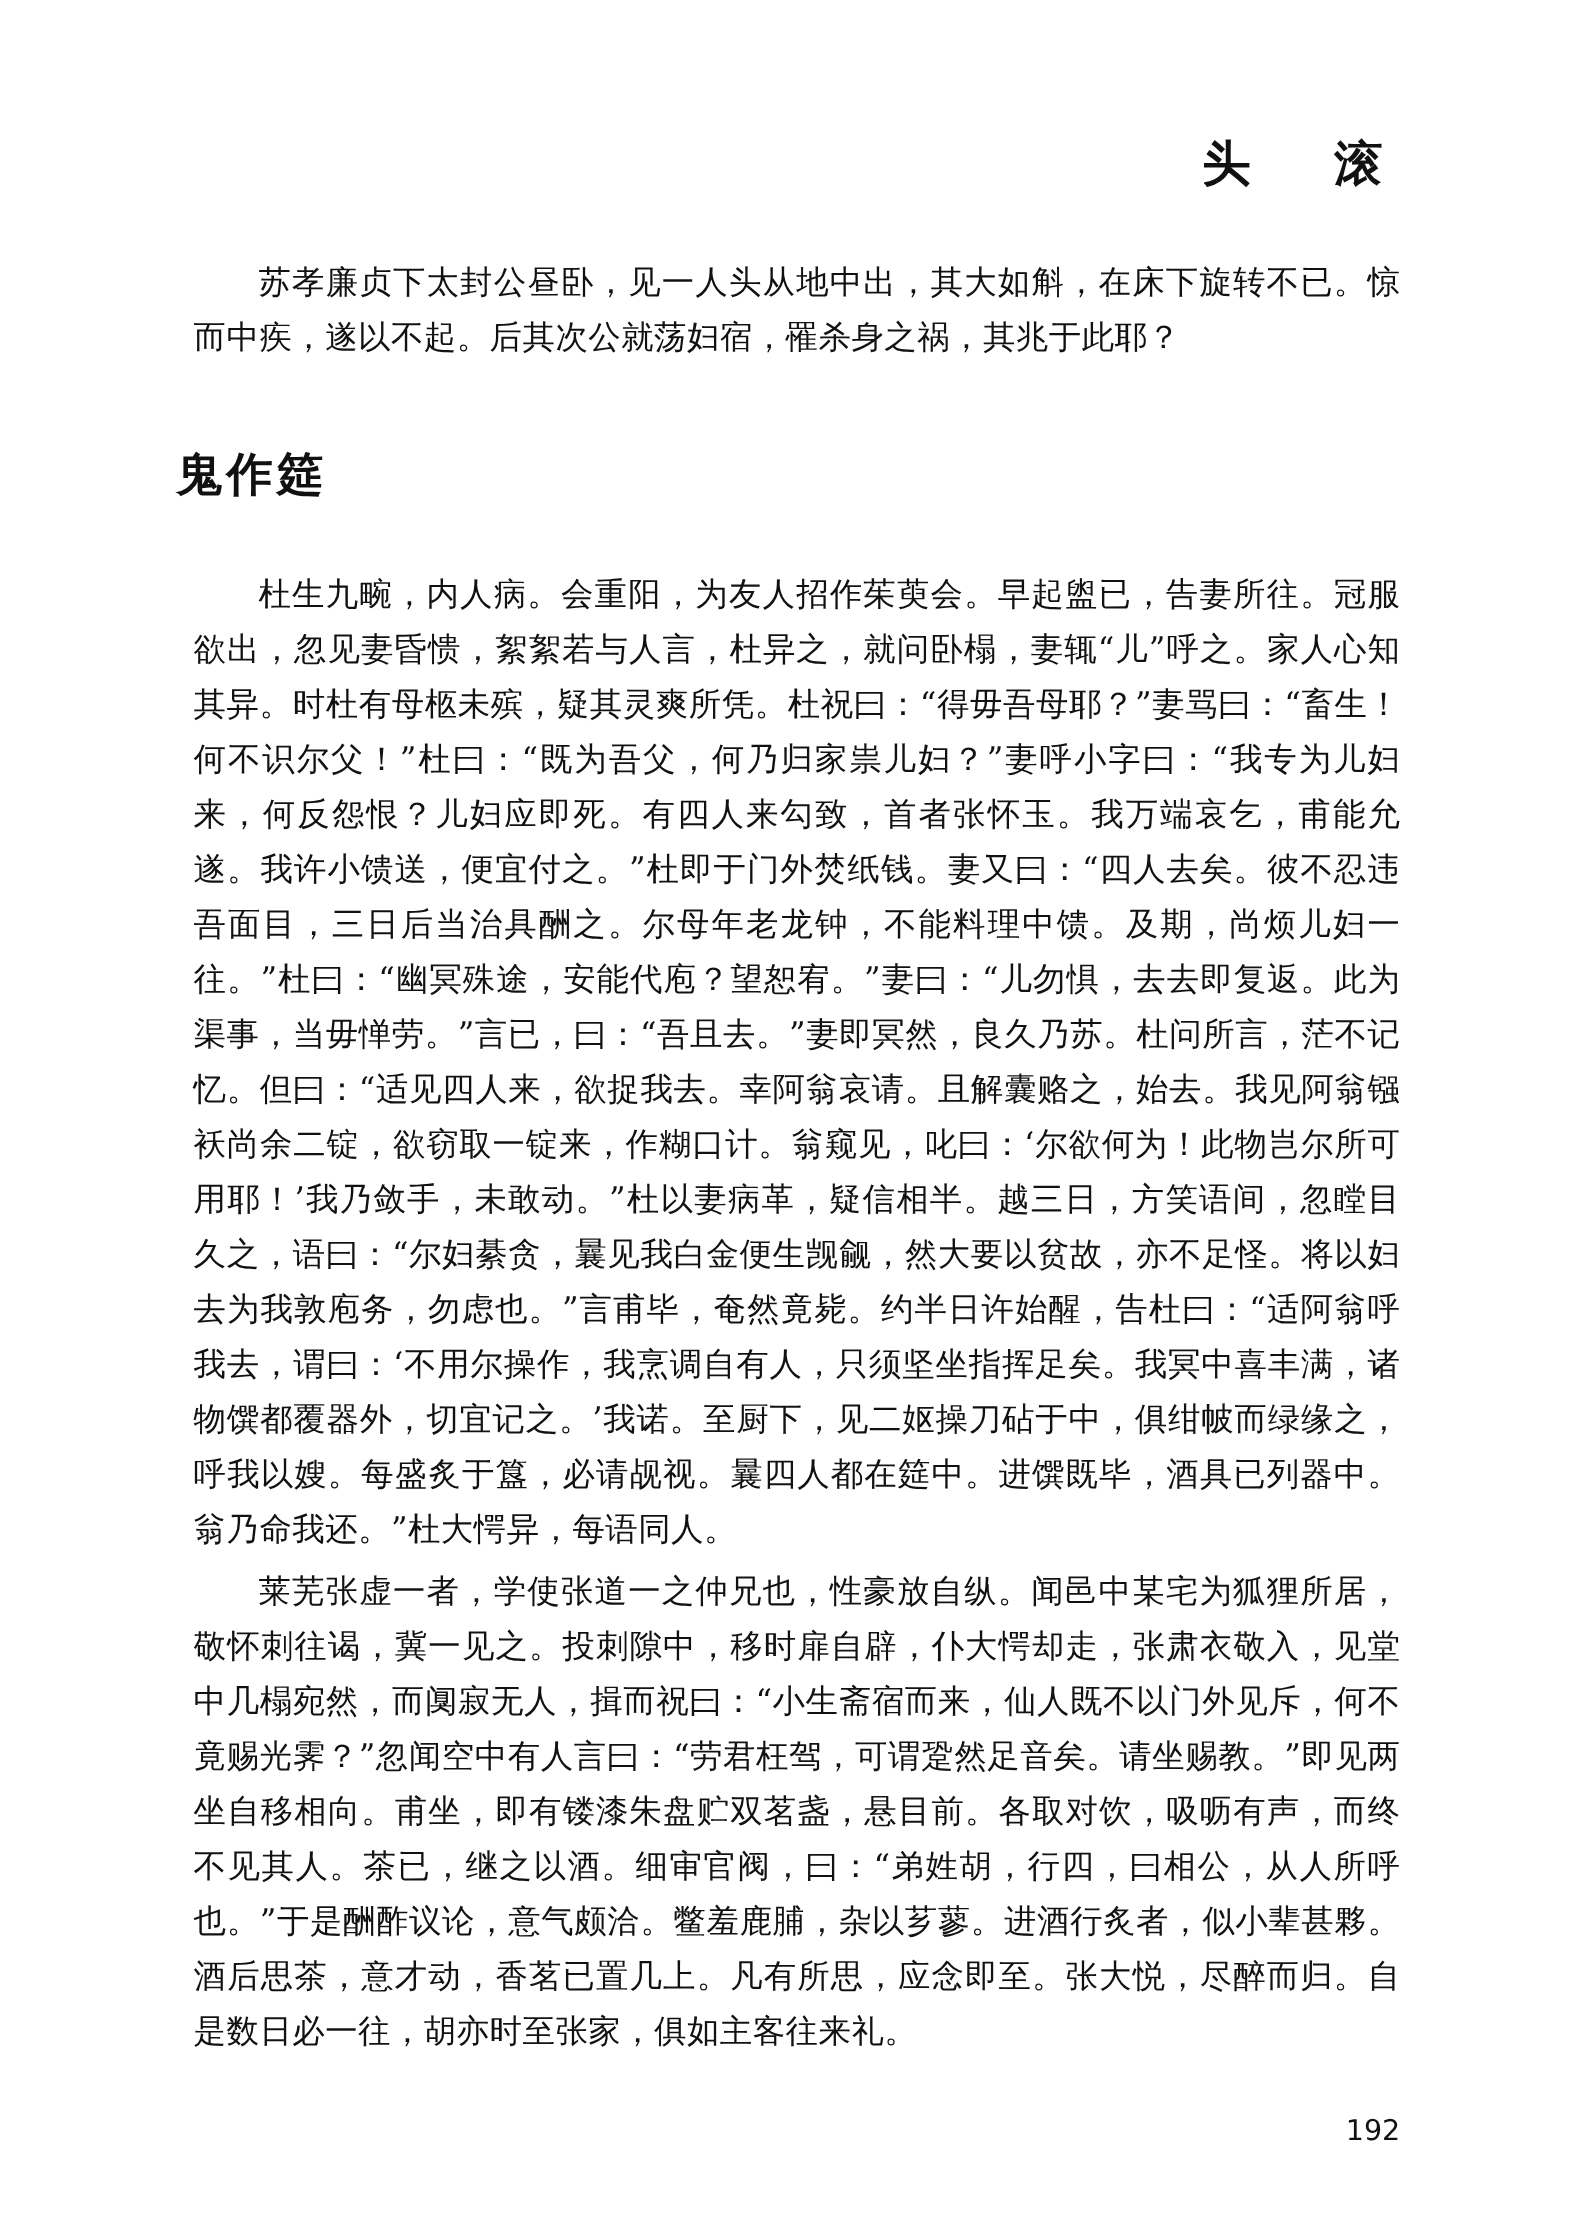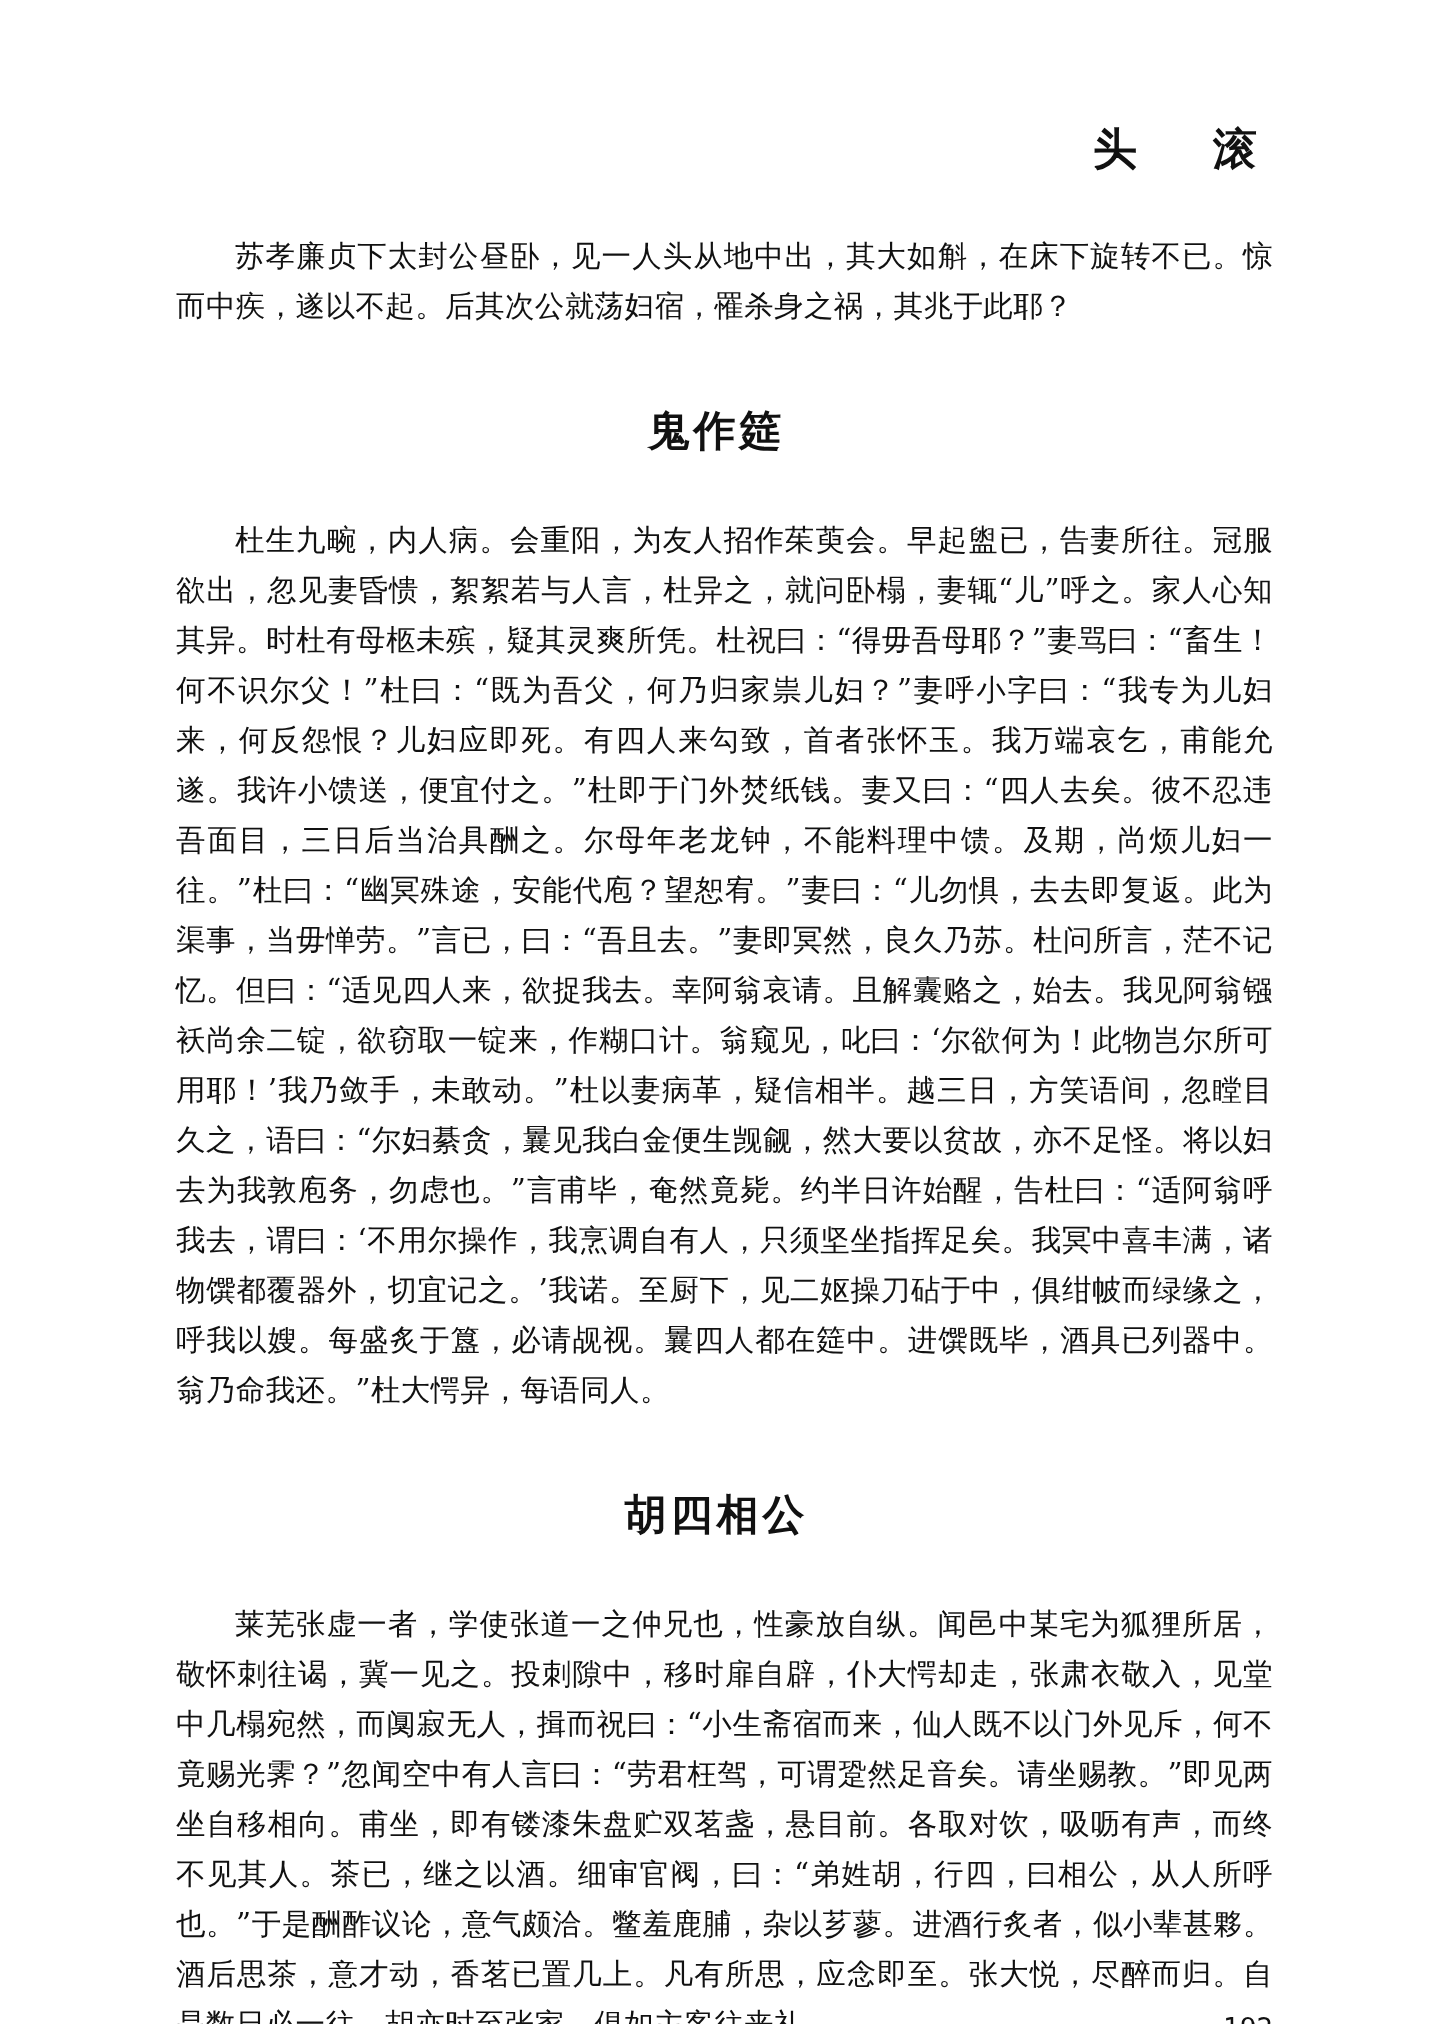--- a/index.html
+++ b/index.html
@@ -22,21 +22,21 @@
   }
   .title-main {
     text-align: right;
     font-size: 44px;
     font-weight: bold;
     letter-spacing: 16px;
     margin: 0 0 52px 0;
     font-family: "DejaVu Sans", "Liberation Sans", sans-serif;
   }
   .title-section {
-    text-align: center;
+    text-align: left;
     font-size: 42px;
     font-weight: bold;
     letter-spacing: 4px;
     margin: 72px 0 56px 0;
     font-family: "DejaVu Sans", "Liberation Sans", sans-serif;
   }
   .para {
     font-size: 29.5px;
     line-height: 50px;
     text-align: justify;
@@ -60,19 +60,18 @@
 <div class="page">
 
   <h1 class="title-main">头　滚</h1>
 
   <p class="para">苏孝廉贞下太封公昼卧，见一人头从地中出，其大如斛，在床下旋转不已。惊而中疾，遂以不起。后其次公就荡妇宿，罹杀身之祸，其兆于此耶？</p>
 
   <h2 class="title-section">鬼作筵</h2>
 
   <p class="para">杜生九畹，内人病。会重阳，为友人招作茱萸会。早起盥已，告妻所往。冠服欲出，忽见妻昏愦，絮絮若与人言，杜异之，就问卧榻，妻辄“儿”呼之。家人心知其异。时杜有母柩未殡，疑其灵爽所凭。杜祝曰：“得毋吾母耶？”妻骂曰：“畜生！何不识尔父！”杜曰：“既为吾父，何乃归家祟儿妇？”妻呼小字曰：“我专为儿妇来，何反怨恨？儿妇应即死。有四人来勾致，首者张怀玉。我万端哀乞，甫能允遂。我许小馈送，便宜付之。”杜即于门外焚纸钱。妻又曰：“四人去矣。彼不忍违吾面目，三日后当治具酬之。尔母年老龙钟，不能料理中馈。及期，尚烦儿妇一往。”杜曰：“幽冥殊途，安能代庖？望恕宥。”妻曰：“儿勿惧，去去即复返。此为渠事，当毋惮劳。”言已，曰：“吾且去。”妻即冥然，良久乃苏。杜问所言，茫不记忆。但曰：“适见四人来，欲捉我去。幸阿翁哀请。且解囊赂之，始去。我见阿翁镪袄尚余二锭，欲窃取一锭来，作糊口计。翁窥见，叱曰：‘尔欲何为！此物岂尔所可用耶！’我乃敛手，未敢动。”杜以妻病革，疑信相半。越三日，方笑语间，忽瞠目久之，语曰：“尔妇綦贪，曩见我白金便生觊觎，然大要以贫故，亦不足怪。将以妇去为我敦庖务，勿虑也。”言甫毕，奄然竟毙。约半日许始醒，告杜曰：“适阿翁呼我去，谓曰：‘不用尔操作，我烹调自有人，只须坚坐指挥足矣。我冥中喜丰满，诸物馔都覆器外，切宜记之。’我诺。至厨下，见二妪操刀砧于中，俱绀帔而绿缘之，呼我以嫂。每盛炙于簋，必请觇视。曩四人都在筵中。进馔既毕，酒具已列器中。翁乃命我还。”杜大愕异，每语同人。</p>
 
-  <h2 class="title-section">胡四相公</h2>
 
   <p class="para">莱芜张虚一者，学使张道一之仲兄也，性豪放自纵。闻邑中某宅为狐狸所居，敬怀刺往谒，冀一见之。投刺隙中，移时扉自辟，仆大愕却走，张肃衣敬入，见堂中几榻宛然，而阒寂无人，揖而祝曰：“小生斋宿而来，仙人既不以门外见斥，何不竟赐光霁？”忽闻空中有人言曰：“劳君枉驾，可谓跫然足音矣。请坐赐教。”即见两坐自移相向。甫坐，即有镂漆朱盘贮双茗盏，悬目前。各取对饮，吸呖有声，而终不见其人。茶已，继之以酒。细审官阀，曰：“弟姓胡，行四，曰相公，从人所呼也。”于是酬酢议论，意气颇洽。鳖羞鹿脯，杂以芗蓼。进酒行炙者，似小辈甚夥。酒后思茶，意才动，香茗已置几上。凡有所思，应念即至。张大悦，尽醉而归。自是数日必一往，胡亦时至张家，俱如主客往来礼。</p>
 
   <div class="page-number">192</div>
 
 </div>
 
 </body></html>

